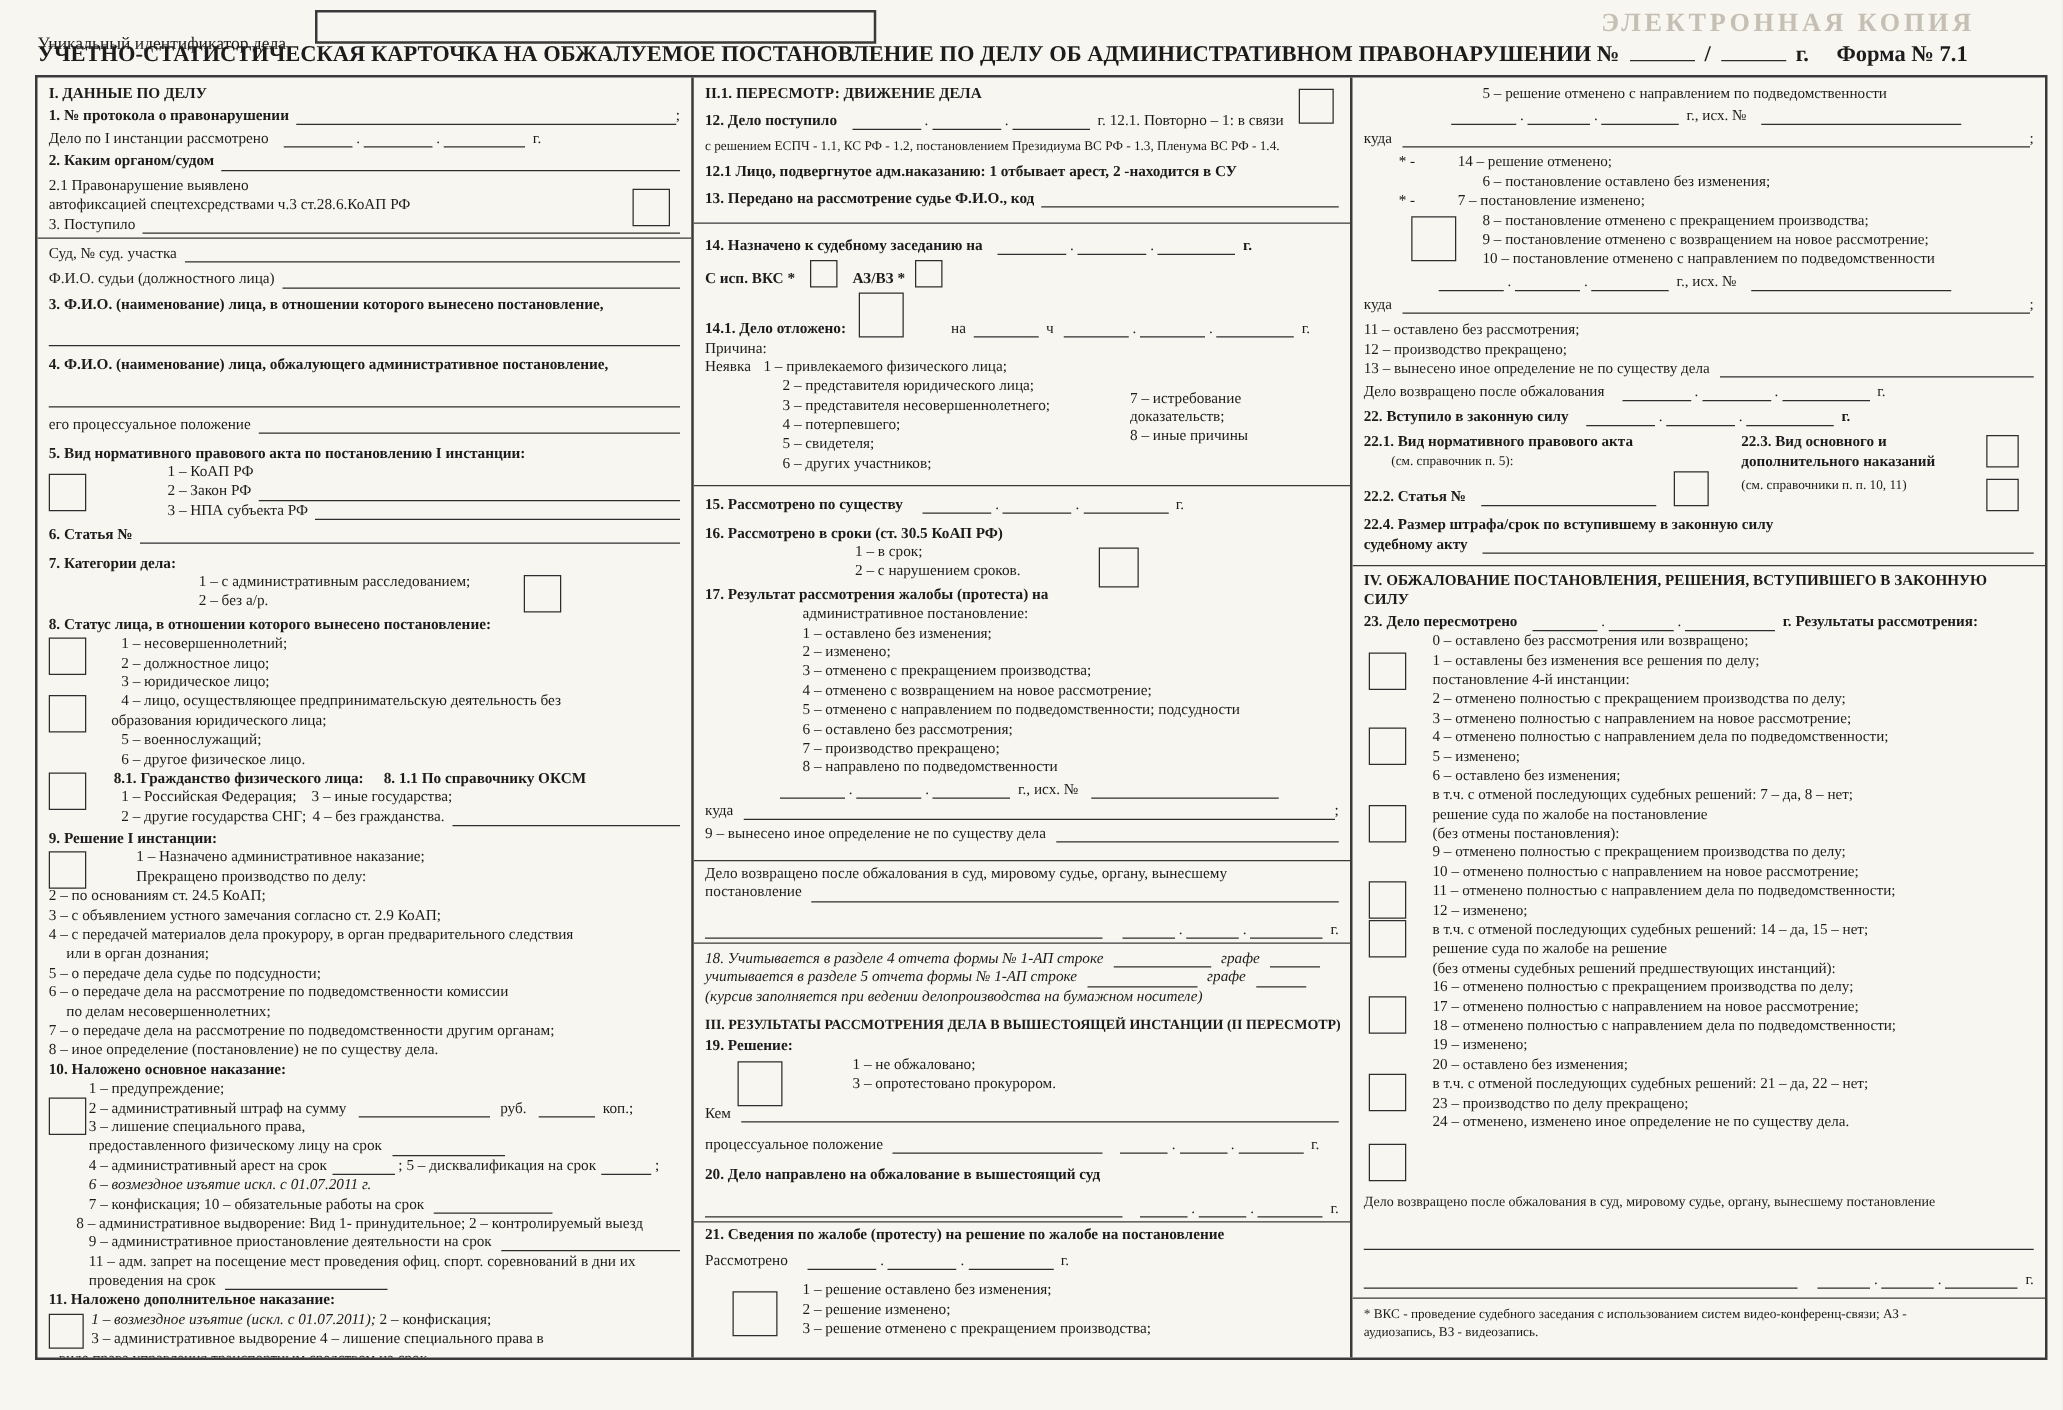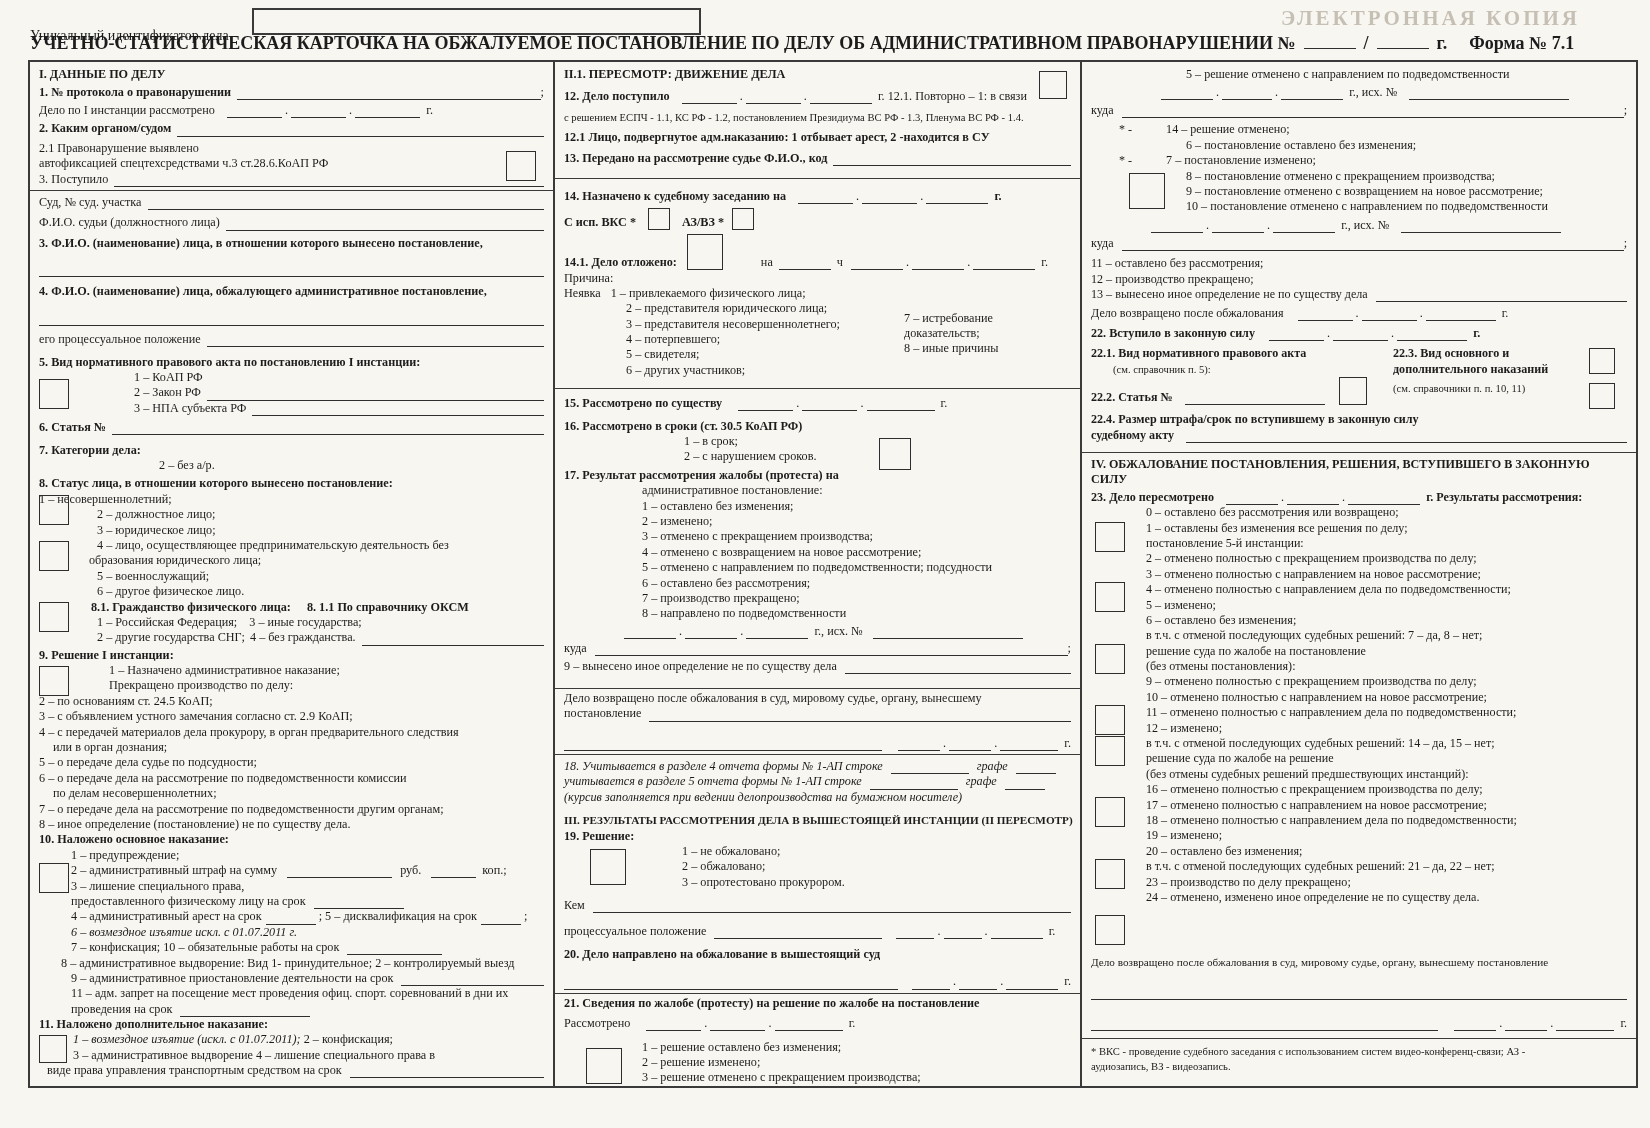--- a/index.html
+++ b/index.html
@@ -140,26 +140,30 @@
         </div>
         <div class="ln" style="margin-top: 4px;">
           <span class="t b">6. Статья №</span>
           <span class="gap" style="width: 6px;"></span>
           <span class="u uf"></span>
         </div>
         <div class="ln" style="margin-top: 7px;">
           <span class="t b">7. Категории дела:</span>
         </div>
         <div class="ln" style="padding-left: 120px;">
+          <span class="t">1 – с административным расследованием;</span>
+          <span class="cb abs" style="height: 30px; width: 30px; right: 95px; top: 2px;"></span>
+        </div>
+        <div class="ln" style="padding-left: 120px;">
           <span class="t">2 – без а/р.</span>
         </div>
         <div class="ln" style="margin-top: 3px;">
           <span class="t b">8. Статус лица, в отношении которого вынесено постановление:</span>
         </div>
-        <div class="ln" style=" align-items: center;">
+        <div class="ln" style="padding-left: 58px; align-items: center;">
           <span class="t">1 – несовершеннолетний;</span>
           <span class="cb abs" style="height: 30px; width: 30px; left: 0px; top: 3px;"></span>
         </div>
         <div class="ln" style="padding-left: 58px;">
           <span class="t">2 – должностное лицо;</span>
         </div>
         <div class="ln" style="padding-left: 58px;">
           <span class="t">3 – юридическое лицо;</span>
         </div>
         <div class="ln" style="padding-left: 58px;">
@@ -514,23 +518,20 @@
           <span class="t b">III. РЕЗУЛЬТАТЫ РАССМОТРЕНИЯ ДЕЛА В ВЫШЕСТОЯЩЕЙ ИНСТАНЦИИ (II ПЕРЕСМОТР)</span>
         </div>
         <div class="ln">
           <span class="t b">19. Решение:</span>
         </div>
         <div class="ln" style="padding-left: 118px;">
           <span class="t">1 – не обжаловано;</span>
           <span class="cb abs" style="height: 36px; width: 36px; left: 26px; top: 5px;"></span>
         </div>
         <div class="ln" style="padding-left: 118px;">
-          <span class="t">2 – обжаловано;</span>
-        </div>
-        <div class="ln" style="padding-left: 118px;">
           <span class="t">3 – опротестовано прокурором.</span>
         </div>
         <div class="ln" style="margin-top: 8px;">
           <span class="t">Кем</span>
           <span class="gap" style="width: 8px;"></span>
           <span class="u uf"></span>
         </div>
         <div class="ln" style="margin-top: 10px;">
           <span class="t">процессуальное положение</span>
           <span class="gap" style="width: 8px;"></span>
@@ -717,21 +718,21 @@
           <span class="t b">г. Результаты рассмотрения:</span>
         </div>
         <div class="ln" style="padding-left: 55px;">
           <span class="t">0 – оставлено без рассмотрения или возвращено;</span>
         </div>
         <div class="ln" style="padding-left: 55px;">
           <span class="t">1 – оставлены без изменения все решения по делу;</span>
           <span class="cb abs" style="height: 30px; width: 30px; left: 4px; top: 2px;"></span>
         </div>
         <div class="ln" style="padding-left: 55px;">
-          <span class="t">постановление 5-й инстанции:</span>
+          <span class="t">постановление 4-й инстанции:</span>
         </div>
         <div class="ln" style="padding-left: 55px;">
           <span class="t">2 – отменено полностью с прекращением производства по делу;</span>
         </div>
         <div class="ln" style="padding-left: 55px;">
           <span class="t">3 – отменено полностью с направлением на новое рассмотрение;</span>
         </div>
         <div class="ln" style="padding-left: 55px;">
           <span class="t">4 – отменено полностью с направлением дела по подведомственности;</span>
           <span class="cb abs" style="height: 30px; width: 30px; left: 4px; top: 0px;"></span>

